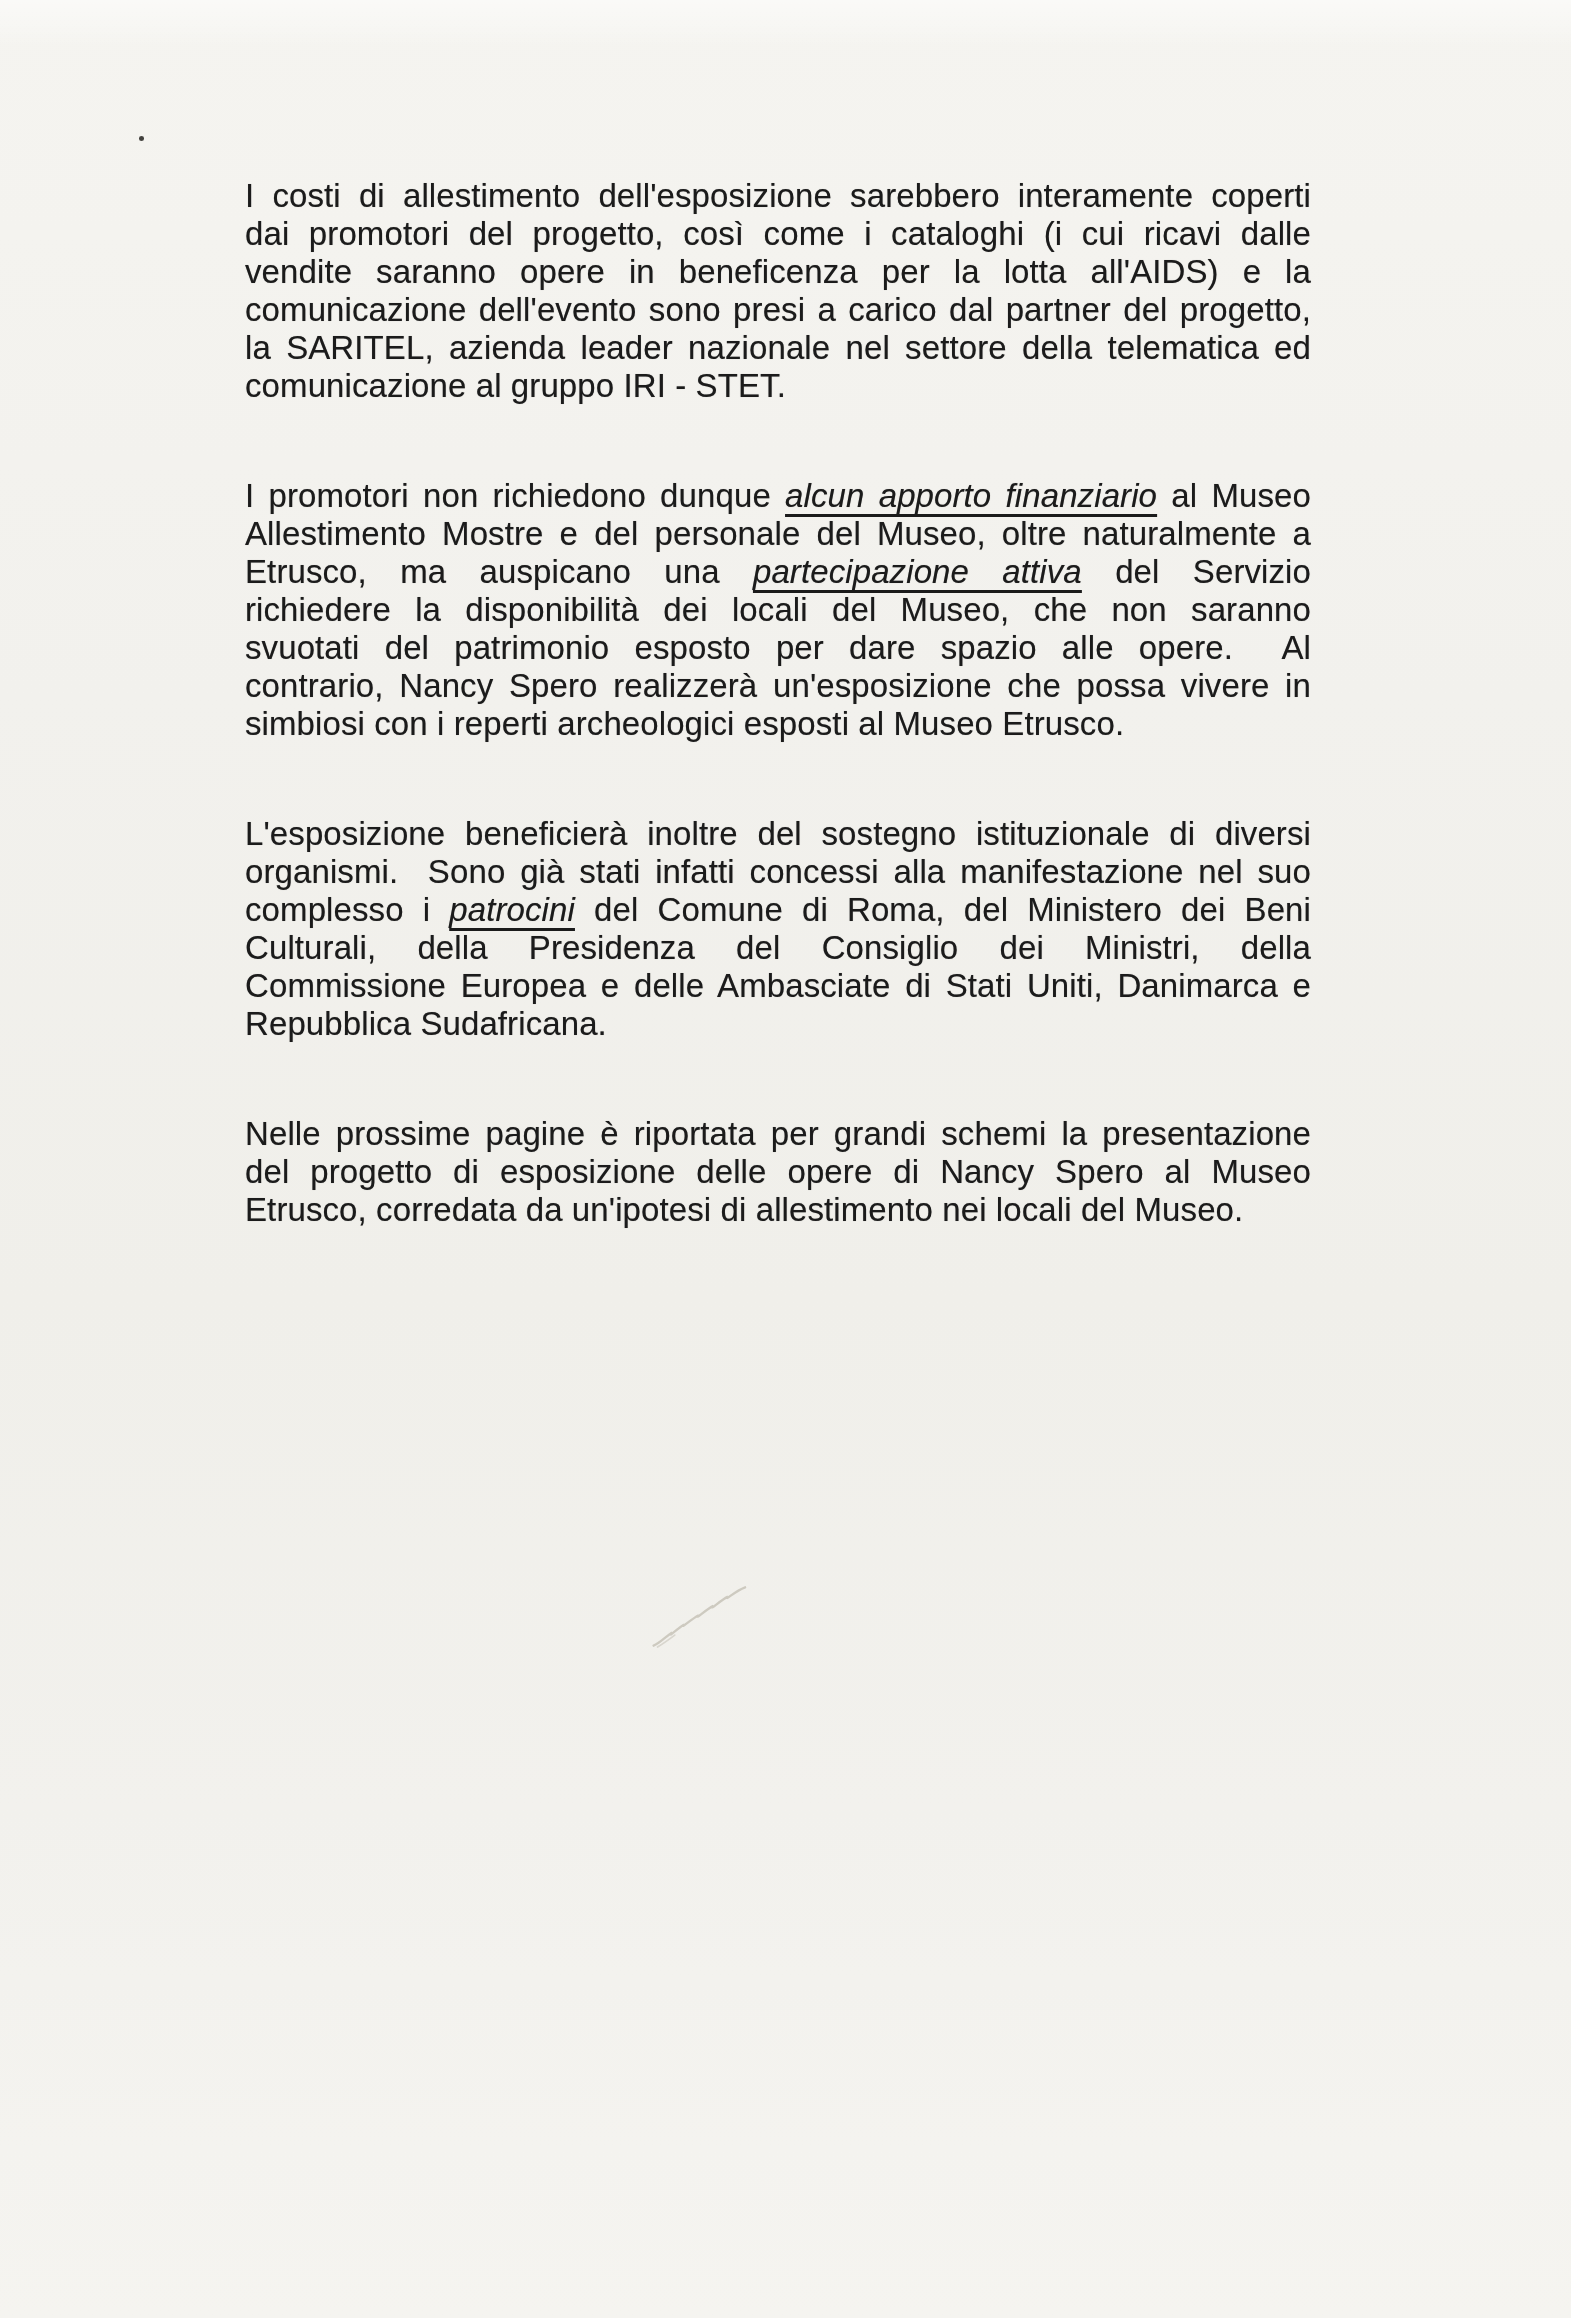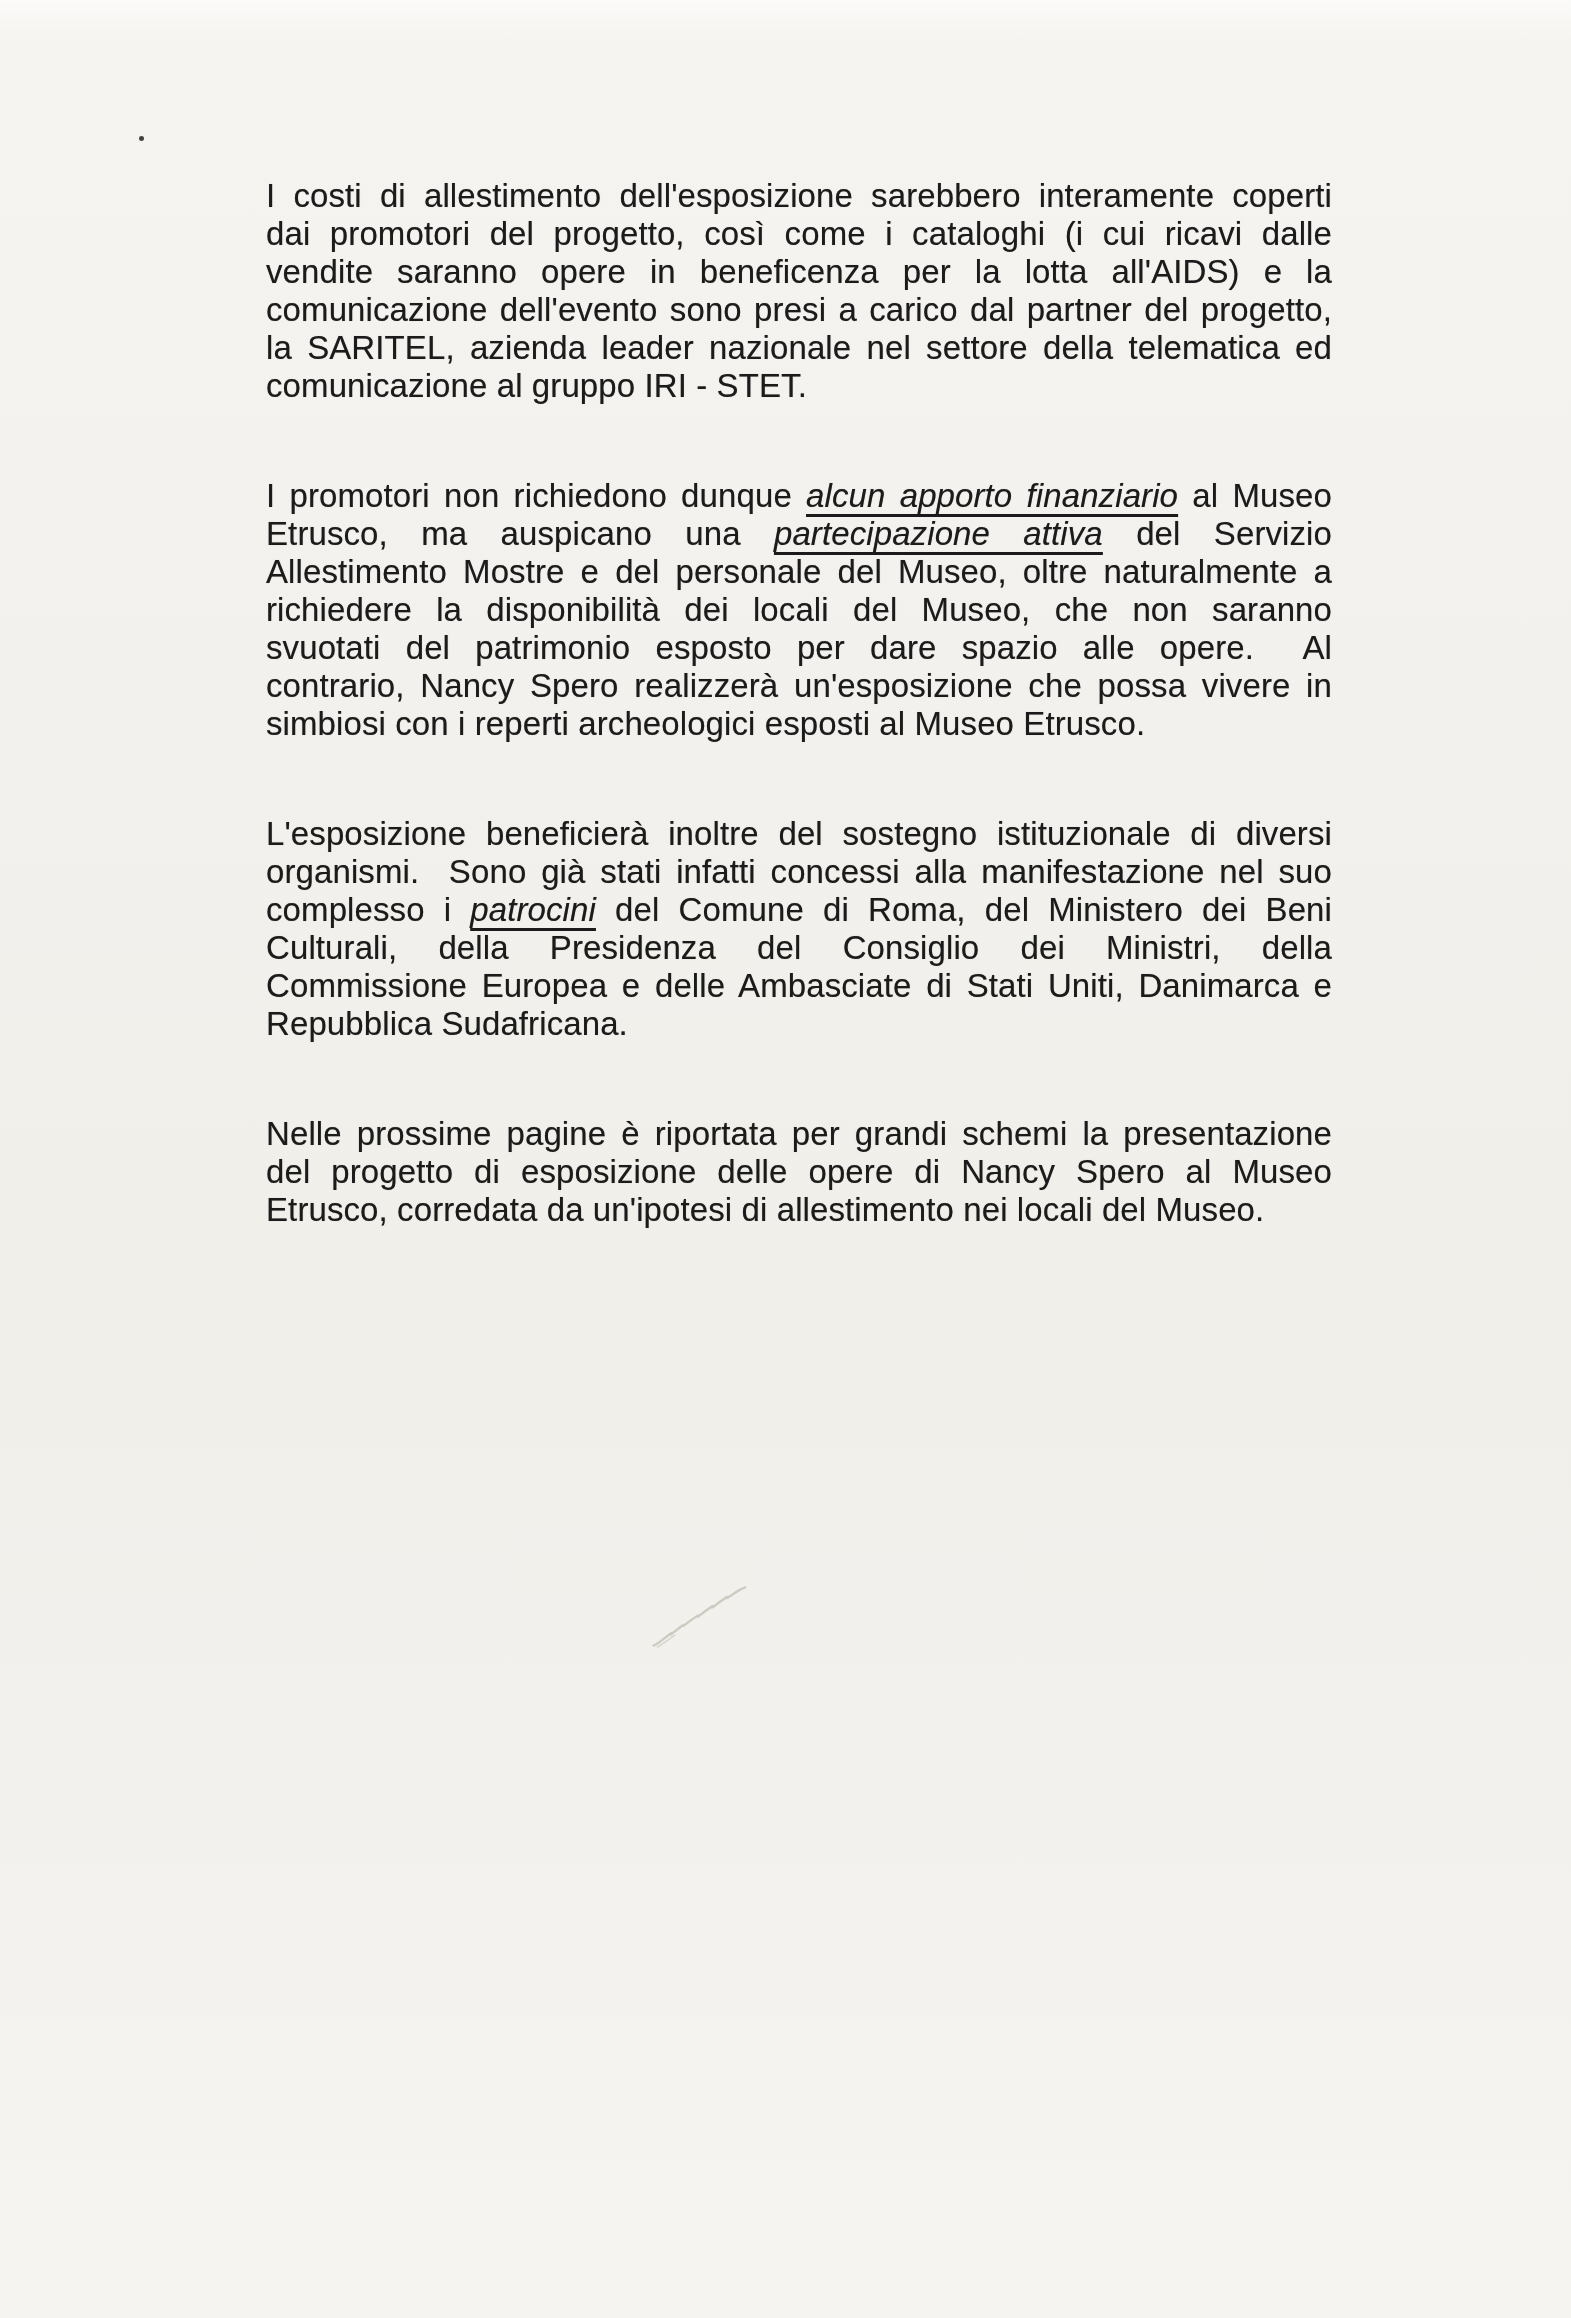--- a/index.html
+++ b/index.html
@@ -23,21 +23,21 @@
     background:
       linear-gradient(180deg, rgba(255,255,255,0.55) 0px, rgba(255,255,255,0) 47px),
       linear-gradient(180deg, var(--bg-light) 0%, var(--bg-mid) 30%, var(--bg-shade) 56%, var(--bg-mid) 78%, var(--bg-light) 100%);
   }
   .page {
     position: absolute;
     inset: 0;
   }
   .textblock {
     position: absolute;
-    left: 266px;
+    left: 245px;
     top: 177px;
     width: 1066px;
   }
   .para {
     margin: 0 0 72px 0;
     font-size: 33px;
     line-height: 38px;
     letter-spacing: 0.1px;
     text-shadow: 0 0 0.7px rgba(25,25,25,0.45);
   }
@@ -86,22 +86,22 @@
       <div class="para">
         <span class="line"><span>I costi di allestimento dell'esposizione sarebbero interamente coperti</span></span>
         <span class="line"><span>dai promotori del progetto, così come i cataloghi (i cui ricavi dalle</span></span>
         <span class="line"><span>vendite saranno opere in beneficenza per la lotta all'AIDS) e la</span></span>
         <span class="line"><span>comunicazione dell'evento sono presi a carico dal partner del progetto,</span></span>
         <span class="line"><span>la SARITEL, azienda leader nazionale nel settore della telematica ed</span></span>
         <span class="line last"><span>comunicazione al gruppo IRI - STET.</span></span>
       </div>
       <div class="para">
         <span class="line"><span>I promotori non richiedono dunque </span><span class="u">alcun apporto finanziario</span><span> al Museo</span></span>
+        <span class="line"><span>Allestimento Mostre e del personale del Museo, oltre naturalmente a</span></span>
         <span class="line"><span>Etrusco, ma auspicano una </span><span class="u">partecipazione attiva</span><span> del Servizio</span></span>
-        <span class="line"><span>Allestimento Mostre e del personale del Museo, oltre naturalmente a</span></span>
         <span class="line"><span>richiedere la disponibilità dei locali del Museo, che non saranno</span></span>
         <span class="line"><span>svuotati del patrimonio esposto per dare spazio alle opere.&nbsp; Al</span></span>
         <span class="line"><span>contrario, Nancy Spero realizzerà un'esposizione che possa vivere in</span></span>
         <span class="line last"><span>simbiosi con i reperti archeologici esposti al Museo Etrusco.</span></span>
       </div>
       <div class="para">
         <span class="line"><span>L'esposizione beneficierà inoltre del sostegno istituzionale di diversi</span></span>
         <span class="line"><span>organismi.&nbsp; Sono già stati infatti concessi alla manifestazione nel suo</span></span>
         <span class="line"><span>complesso i </span><span class="u">patrocini</span><span> del Comune di Roma, del Ministero dei Beni</span></span>
         <span class="line"><span>Culturali, della Presidenza del Consiglio dei Ministri, della</span></span>

